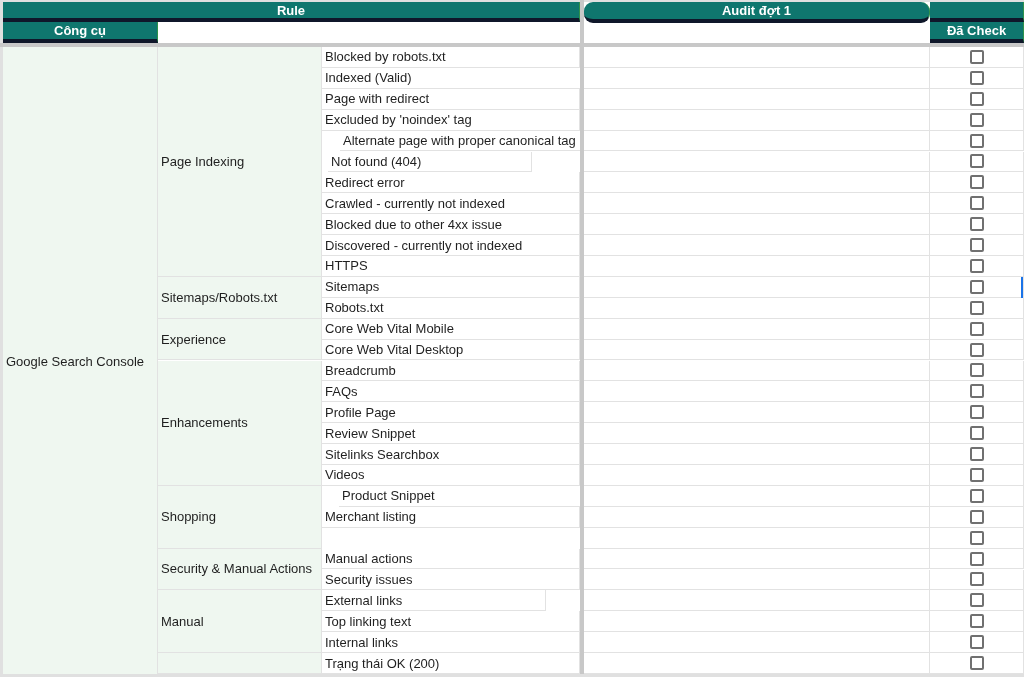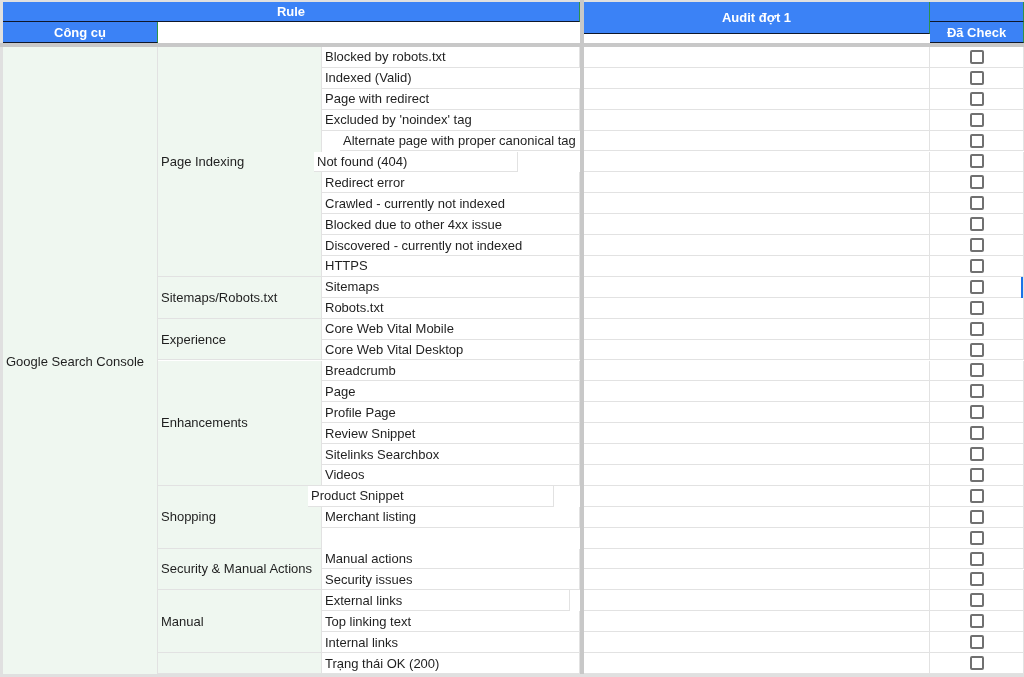--- a/index.html
+++ b/index.html
@@ -1,42 +1,42 @@
 <!DOCTYPE html>
 <html><head>
 <meta charset="utf-8">
 <style>
   * { box-sizing: border-box; margin: 0; padding: 0; }
   html, body { width: 1024px; height: 677px; overflow: hidden; background: #ffffff; }
   body { font-family: "Liberation Sans", "DejaVu Sans", sans-serif; font-size: 13px; color: #1f1f1f; position: relative; }
   .sheet { position: absolute; left: 0; top: 0; width: 1024px; height: 677px; }
   .topline { position: absolute; left: 0; top: 0; width: 1024px; height: 2px; background: #e0e0e0; }
   .leftline { position: absolute; left: 0; top: 0; width: 3px; height: 677px; background: #e0e0e0; }
-  .hdr { position: absolute; background: #3b82f6; color: #ffffff; font-weight: bold; font-size: 13px;
-         display: flex; align-items: center; justify-content: center; border-right: 1px solid #2e9249; border-bottom: 1px solid #0f172a; }
+  .hdr { position: absolute; background: #0f766e; color: #ffffff; font-weight: bold; font-size: 13px;
+         display: flex; align-items: center; justify-content: center; border-right: 1px solid #2e9249; border-bottom: 4px solid #0f172a; }
   .freeze-h { position: absolute; left: 0; top: 43px; width: 1024px; height: 4px; background: #c8c8c8; }
   .freeze-v { position: absolute; left: 580px; top: 0; width: 4px; height: 677px; background: #c8c8c8; }
   .cell { position: absolute; border-right: 1px solid #e2e2e2; border-bottom: 1px solid #e2e2e2; display: flex; align-items: center; white-space: nowrap; overflow: visible; }
   .merged { background: #eff7f0; padding-left: 3px; }
   .item { background: #ffffff; padding-left: 3px; }
   .note { background: #ffffff; }
   .chk { background: #ffffff; justify-content: center; }
   .checkbox { width: 14px; height: 14px; border: 2px solid #707070; border-radius: 2px; background: #fff; }
   .bottom { position: absolute; left: 0; top: 674px; width: 1024px; height: 3px; background: #e0e0e0; }
   .selmark { position: absolute; left: 1021px; top: 277px; width: 2px; height: 21px; background: #1a73e8; }
 </style>
 </head>
 <body>
 
 <div class="sheet">
   <div class="topline"></div>
   <div class="leftline"></div>
 
   <div class="hdr" style="left:3px;top:2px;width:577px;height:20px;">Rule</div>
-  <div class="hdr" style="left:584px;top:2px;width:346px;height:32px;">Audit đợt 1</div>
+  <div class="hdr" style="left:584px;top:2px;width:346px;height:21px;border-radius:9px;">Audit đợt 1</div>
   <div class="hdr" style="left:930px;top:2px;width:94px;height:20px;"></div>
 
   <div class="hdr" style="left:3px;top:22px;width:155px;height:21px;">Công cụ</div>
   <div class="hdr" style="left:930px;top:22px;width:94px;height:21px;">Đã Check</div>
 
   <div id="body-cells">
       <div class="cell merged" style="left:3px;top:47px;width:155px;height:630px;">Google Search Console</div>
       <div class="cell merged" style="left:158px;top:47.0px;width:164px;height:229.9px;">Page Indexing</div>
       <div class="cell merged" style="left:158px;top:276.9px;width:164px;height:41.8px;">Sitemaps/Robots.txt</div>
       <div class="cell merged" style="left:158px;top:318.7px;width:164px;height:41.8px;">Experience</div>
@@ -63,21 +63,21 @@
       <div class="cell item" style="left:322px;top:109.7px;width:258px;height:20.9px;">Excluded by 'noindex' tag</div>
       <div class="cell note" style="left:584px;top:109.7px;width:346px;height:20.9px;"></div>
       <div class="cell chk" style="left:930px;top:109.7px;width:94px;height:20.9px;">
         <div class="checkbox"></div>
       </div>
       <div class="cell item" style="left:340px;top:130.6px;width:258px;height:20.9px;">Alternate page with proper canonical tag</div>
       <div class="cell note" style="left:584px;top:130.6px;width:346px;height:20.9px;"></div>
       <div class="cell chk" style="left:930px;top:130.6px;width:94px;height:20.9px;">
         <div class="checkbox"></div>
       </div>
-      <div class="cell item" style="left:314px;top:151.5px;width:204px;height:20.9px;">Not found (404)</div>
+      <div class="cell item" style="left:328px;top:151.5px;width:204px;height:20.9px;">Not found (404)</div>
       <div class="cell note" style="left:584px;top:151.5px;width:346px;height:20.9px;"></div>
       <div class="cell chk" style="left:930px;top:151.5px;width:94px;height:20.9px;">
         <div class="checkbox"></div>
       </div>
       <div class="cell item" style="left:322px;top:172.4px;width:258px;height:20.9px;">Redirect error</div>
       <div class="cell note" style="left:584px;top:172.4px;width:346px;height:20.9px;"></div>
       <div class="cell chk" style="left:930px;top:172.4px;width:94px;height:20.9px;">
         <div class="checkbox"></div>
       </div>
       <div class="cell item" style="left:322px;top:193.3px;width:258px;height:20.9px;">Crawled - currently not indexed</div>
@@ -118,21 +118,21 @@
       <div class="cell item" style="left:322px;top:339.6px;width:258px;height:20.9px;">Core Web Vital Desktop</div>
       <div class="cell note" style="left:584px;top:339.6px;width:346px;height:20.9px;"></div>
       <div class="cell chk" style="left:930px;top:339.6px;width:94px;height:20.9px;">
         <div class="checkbox"></div>
       </div>
       <div class="cell item" style="left:322px;top:360.5px;width:258px;height:20.9px;">Breadcrumb</div>
       <div class="cell note" style="left:584px;top:360.5px;width:346px;height:20.9px;"></div>
       <div class="cell chk" style="left:930px;top:360.5px;width:94px;height:20.9px;">
         <div class="checkbox"></div>
       </div>
-      <div class="cell item" style="left:322px;top:381.4px;width:258px;height:20.9px;">Page</div>
+      <div class="cell item" style="left:322px;top:381.4px;width:258px;height:20.9px;">FAQs</div>
       <div class="cell note" style="left:584px;top:381.4px;width:346px;height:20.9px;"></div>
       <div class="cell chk" style="left:930px;top:381.4px;width:94px;height:20.9px;">
         <div class="checkbox"></div>
       </div>
       <div class="cell item" style="left:322px;top:402.3px;width:258px;height:20.9px;">Profile Page</div>
       <div class="cell note" style="left:584px;top:402.3px;width:346px;height:20.9px;"></div>
       <div class="cell chk" style="left:930px;top:402.3px;width:94px;height:20.9px;">
         <div class="checkbox"></div>
       </div>
       <div class="cell item" style="left:322px;top:423.2px;width:258px;height:20.9px;">Review Snippet</div>
@@ -143,21 +143,21 @@
       <div class="cell item" style="left:322px;top:444.1px;width:258px;height:20.9px;">Sitelinks Searchbox</div>
       <div class="cell note" style="left:584px;top:444.1px;width:346px;height:20.9px;"></div>
       <div class="cell chk" style="left:930px;top:444.1px;width:94px;height:20.9px;">
         <div class="checkbox"></div>
       </div>
       <div class="cell item" style="left:322px;top:465.0px;width:258px;height:20.9px;">Videos</div>
       <div class="cell note" style="left:584px;top:465.0px;width:346px;height:20.9px;"></div>
       <div class="cell chk" style="left:930px;top:465.0px;width:94px;height:20.9px;">
         <div class="checkbox"></div>
       </div>
-      <div class="cell item" style="left:308px;top:485.9px;width:246px;height:20.9px;">Product Snippet</div>
+      <div class="cell item" style="left:339px;top:485.9px;width:246px;height:20.9px;">Product Snippet</div>
       <div class="cell note" style="left:584px;top:485.9px;width:346px;height:20.9px;"></div>
       <div class="cell chk" style="left:930px;top:485.9px;width:94px;height:20.9px;">
         <div class="checkbox"></div>
       </div>
       <div class="cell item" style="left:322px;top:506.8px;width:258px;height:20.9px;">Merchant listing</div>
       <div class="cell note" style="left:584px;top:506.8px;width:346px;height:20.9px;"></div>
       <div class="cell chk" style="left:930px;top:506.8px;width:94px;height:20.9px;">
         <div class="checkbox"></div>
       </div>
       <div class="cell item" style="left:322px;top:527.7px;width:258px;height:20.9px;margin-top:23px;">Shopping tab list</div>
@@ -168,21 +168,21 @@
       <div class="cell item" style="left:322px;top:548.6px;width:258px;height:20.9px;">Manual actions</div>
       <div class="cell note" style="left:584px;top:548.6px;width:346px;height:20.9px;"></div>
       <div class="cell chk" style="left:930px;top:548.6px;width:94px;height:20.9px;">
         <div class="checkbox"></div>
       </div>
       <div class="cell item" style="left:322px;top:569.5px;width:258px;height:20.9px;">Security issues</div>
       <div class="cell note" style="left:584px;top:569.5px;width:346px;height:20.9px;"></div>
       <div class="cell chk" style="left:930px;top:569.5px;width:94px;height:20.9px;">
         <div class="checkbox"></div>
       </div>
-      <div class="cell item" style="left:322px;top:590.4px;width:248px;height:20.9px;">External links</div>
+      <div class="cell item" style="left:322px;top:590.4px;width:224px;height:20.9px;">External links</div>
       <div class="cell note" style="left:584px;top:590.4px;width:346px;height:20.9px;"></div>
       <div class="cell chk" style="left:930px;top:590.4px;width:94px;height:20.9px;">
         <div class="checkbox"></div>
       </div>
       <div class="cell item" style="left:322px;top:611.3px;width:258px;height:20.9px;">Top linking text</div>
       <div class="cell note" style="left:584px;top:611.3px;width:346px;height:20.9px;"></div>
       <div class="cell chk" style="left:930px;top:611.3px;width:94px;height:20.9px;">
         <div class="checkbox"></div>
       </div>
       <div class="cell item" style="left:322px;top:632.2px;width:258px;height:20.9px;">Internal links</div>

